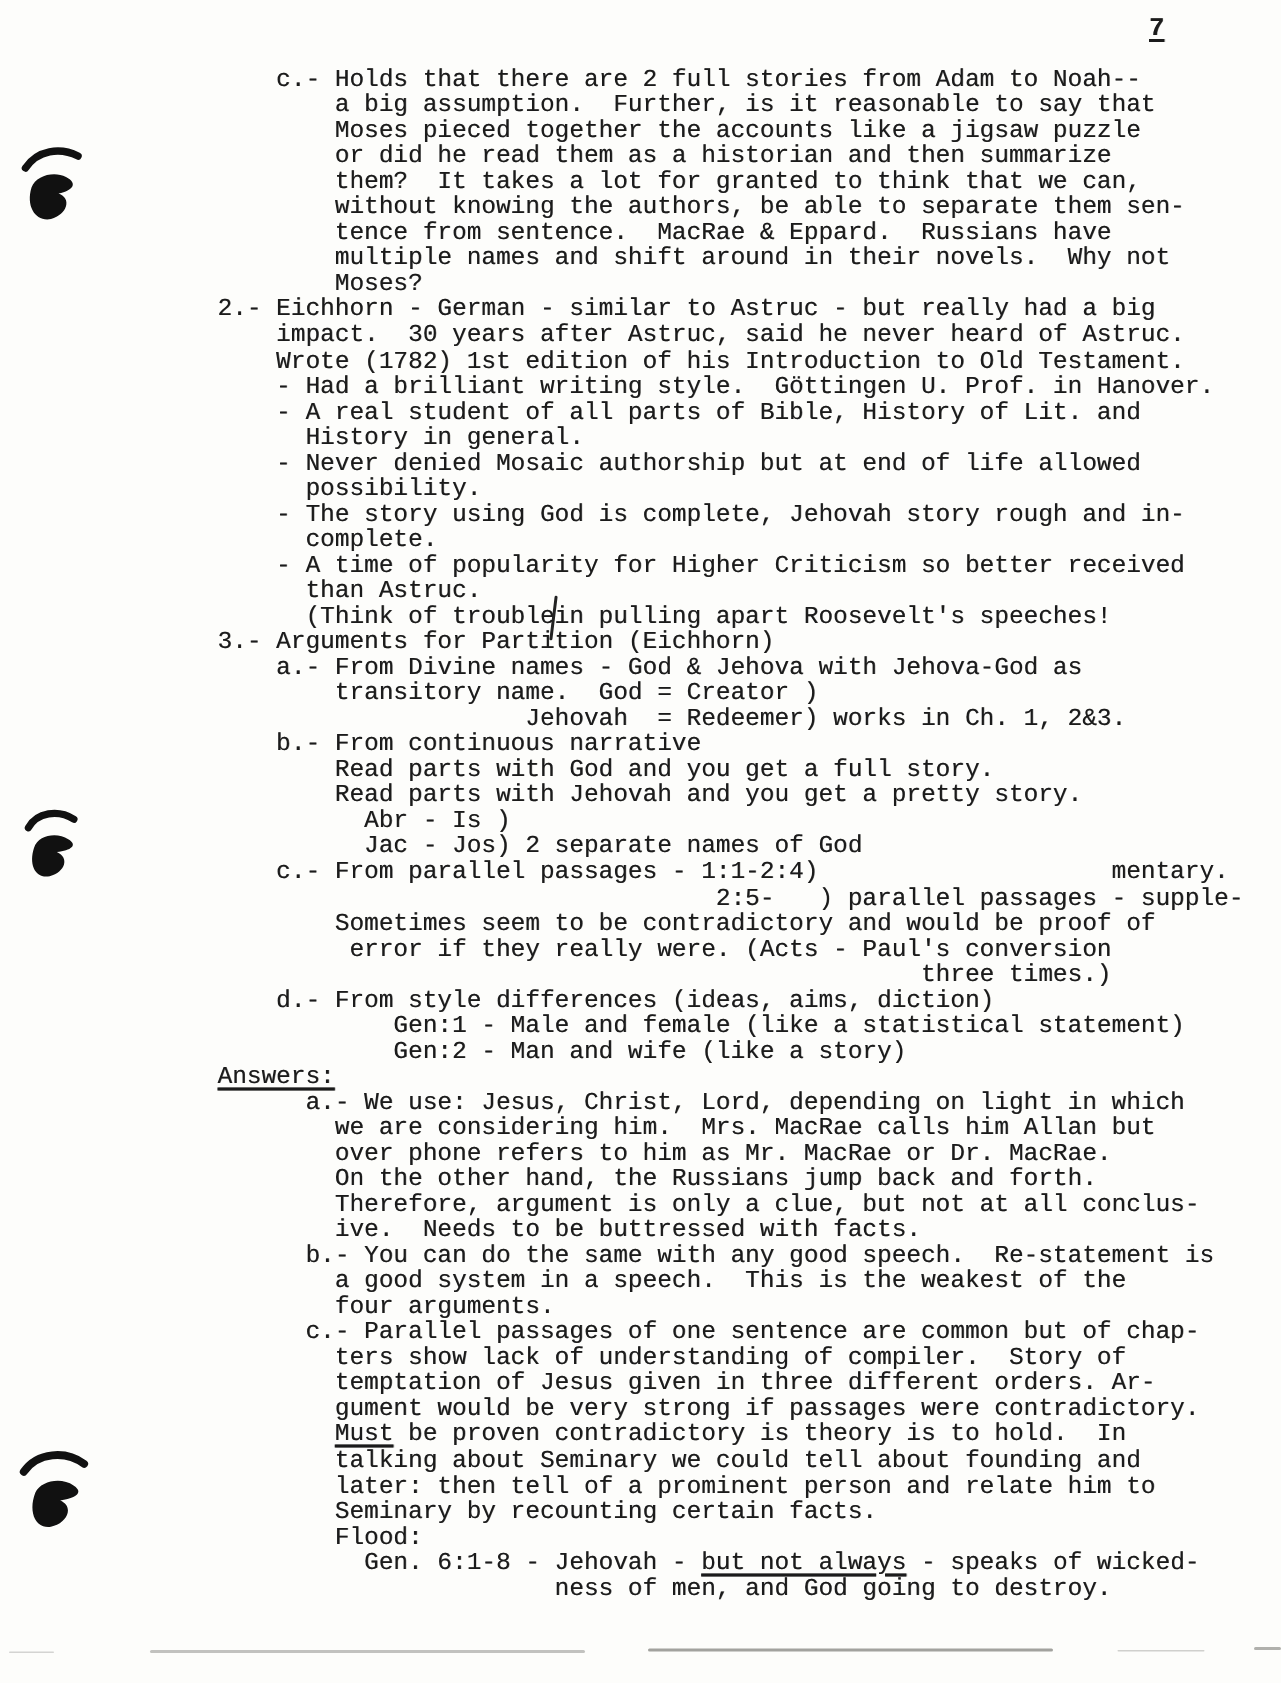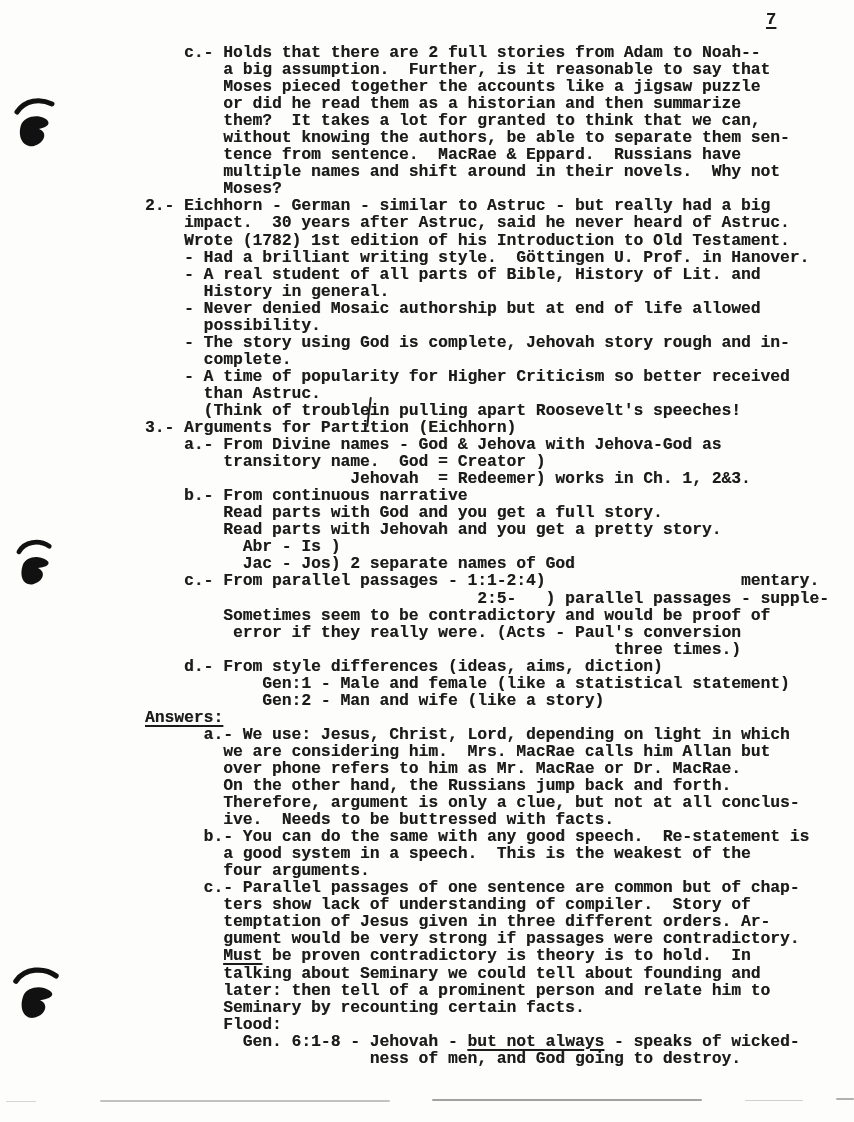--- a/index.html
+++ b/index.html
@@ -22,21 +22,21 @@
     text-decoration: underline;
     text-decoration-thickness: 2px;
     text-underline-offset: 3px;
     text-shadow: 0.3px 0 0 rgba(0,0,0,0.55);
   }
   .doc {
     position: absolute;
     left: 145px; top: 44px;
     font-size: 16.3px;
     line-height: 17.05px;
-    font-weight: 700;
+    font-weight: 400;
     white-space: pre;
     letter-spacing: 0;
     text-shadow: 0.3px 0 0 rgba(0,0,0,0.5);
   }
   .doc .line { height: 17.05px; }
   .u {
     text-decoration: underline;
     text-decoration-thickness: 1.8px;
     text-underline-offset: 2.5px;
   }

